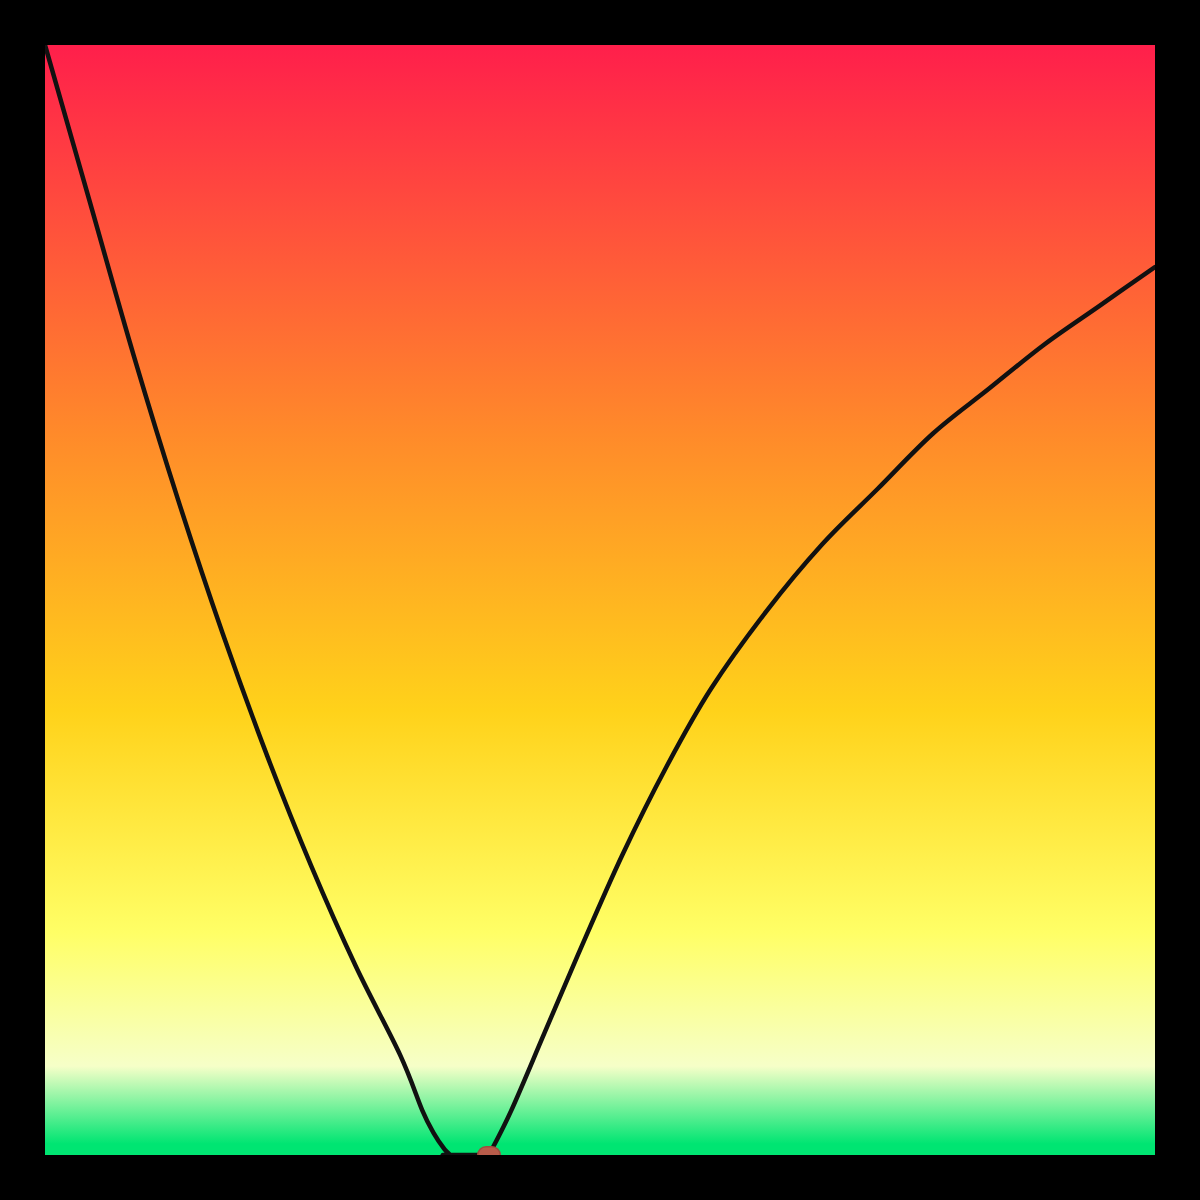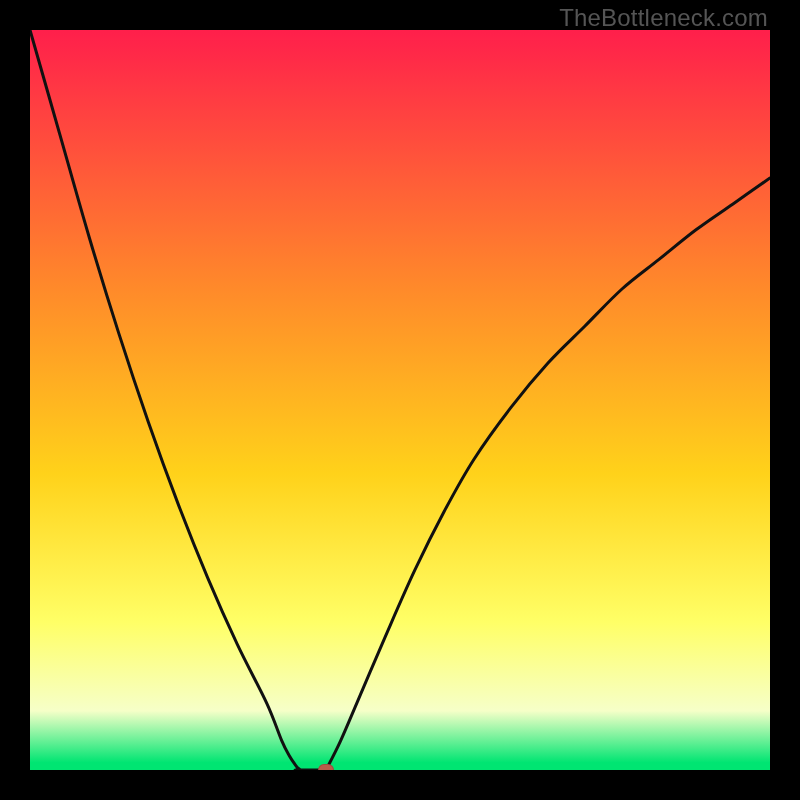--- a/index.html
+++ b/index.html
@@ -72,14 +72,13 @@
       <rect x="0" y="0" width="740" height="740" fill="url(#bg-grad)"></rect>
     </svg>
 
     <svg class="curve" viewBox="0 0 740 740" preserveAspectRatio="none">
       <path id="curve-path" d="M 0 0 C 4.933333333333334 17.26666666666667 19.733333333333334 69.06666666666669 29.6 103.60000000000002 C 39.46666666666667 138.13333333333335 49.333333333333336 173.90000000000003 59.2 207.20000000000005 C 69.06666666666666 240.50000000000006 78.93333333333334 272.5666666666667 88.8 303.40000000000003 C 98.66666666666666 334.23333333333335 108.53333333333333 363.83333333333337 118.4 392.20000000000005 C 128.26666666666668 420.5666666666667 138.13333333333333 447.70000000000005 148 473.6 C 157.86666666666667 499.5 167.73333333333332 524.1666666666667 177.6 547.6 C 187.46666666666667 571.0333333333333 197.33333333333334 593.2333333333333 207.20000000000002 614.2 C 217.0666666666667 635.1666666666667 229.4 657.3666666666667 236.8 673.4 C 244.20000000000002 689.4333333333333 247.90000000000003 701.7666666666667 251.60000000000002 710.4 C 255.3 719.0333333333333 256.53333333333336 720.8833333333334 259 725.2 C 261.46666666666664 729.5166666666667 264.54999999999995 733.8333333333333 266.4 736.3 C 268.25 738.7666666666667 270.09999999999997 739.3833333333333 270.09999999999997 740 C 270.09999999999997 740.6166666666667 262.0833333333333 740 266.4 740 C 270.71666666666664 740 291.06666666666666 740 296 740 C 300.93333333333334 740 293.5333333333333 744.9333333333334 296 740 C 298.4666666666667 735.0666666666666 304.6333333333333 723.9666666666667 310.8 710.4 C 316.9666666666667 696.8333333333333 325.6 675.8666666666667 333 658.6 C 340.4 641.3333333333334 346.56666666666666 626.5333333333333 355.2 606.8 C 363.8333333333333 587.0666666666666 374.93333333333334 561.1666666666667 384.8 540.2 C 394.6666666666667 519.2333333333333 404.53333333333336 499.5 414.40000000000003 481 C 424.2666666666667 462.5 432.9 446.46666666666664 444 429.2 C 455.1 411.93333333333334 468.6666666666667 393.4333333333334 481 377.40000000000003 C 493.3333333333333 361.3666666666667 505.6666666666667 346.5666666666666 518 332.99999999999994 C 530.3333333333334 319.4333333333333 542.6666666666666 308.3333333333333 555 296 C 567.3333333333334 283.6666666666667 579.6666666666666 270.1 592 259 C 604.3333333333334 247.9 616.6666666666666 239.26666666666668 629 229.40000000000003 C 641.3333333333334 219.5333333333334 653.6666666666666 209.05000000000007 666 199.80000000000007 C 678.3333333333334 190.55000000000007 690.6666666666666 182.53333333333333 703 173.89999999999998 C 715.3333333333334 165.26666666666662 733.8333333333334 152.31666666666666 740 148" fill="none" stroke="#111111" stroke-width="3" stroke-linejoin="round" stroke-linecap="round"></path>
     </svg>
 
     <div class="marker" id="marker" style="left: 296px; top: 740px; background: rgb(184, 92, 74);"></div>
   </div>
 
-  <div class="watermark">TheBottleneck.com</div>
 </div>
 
 </body></html>

